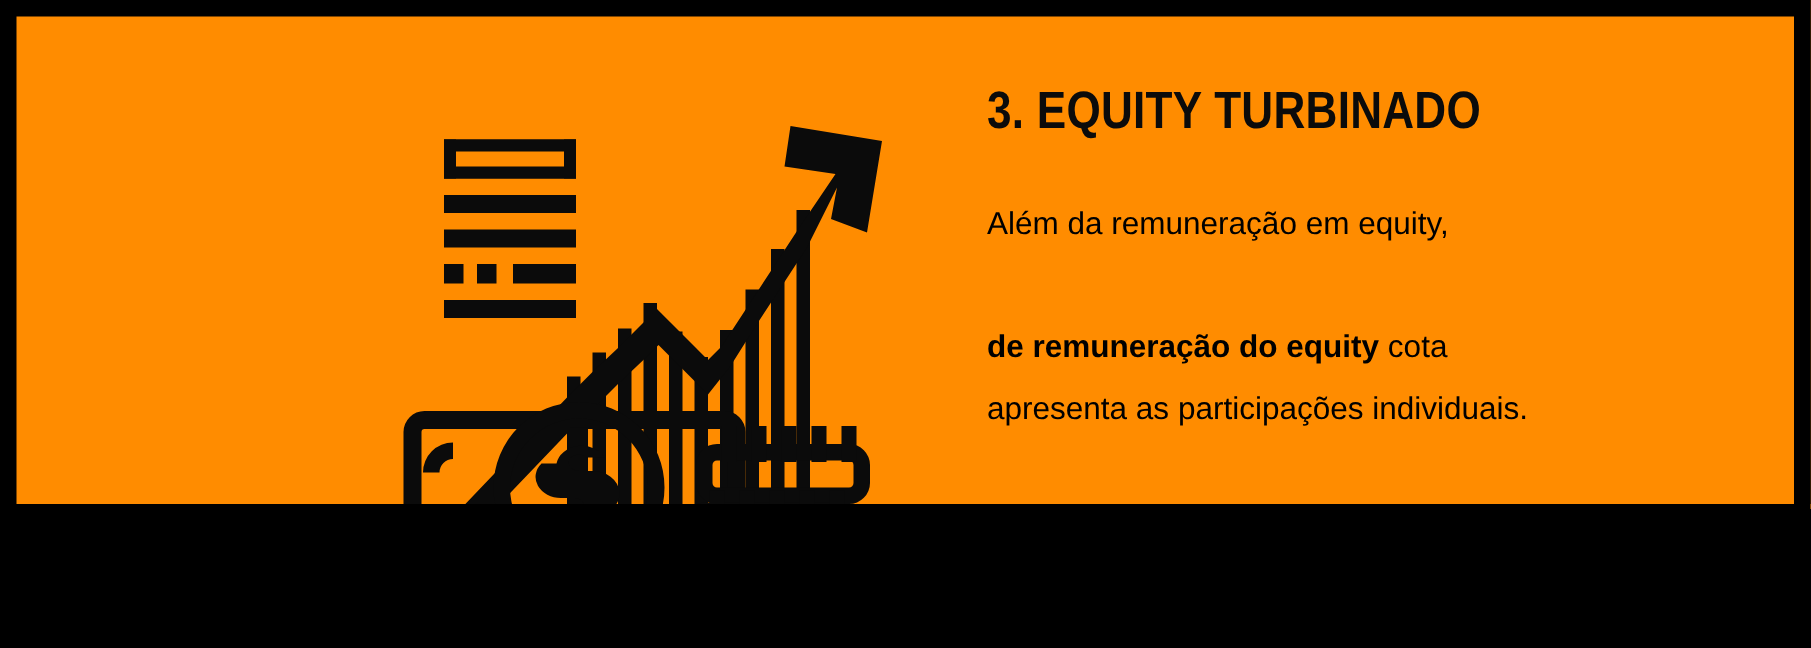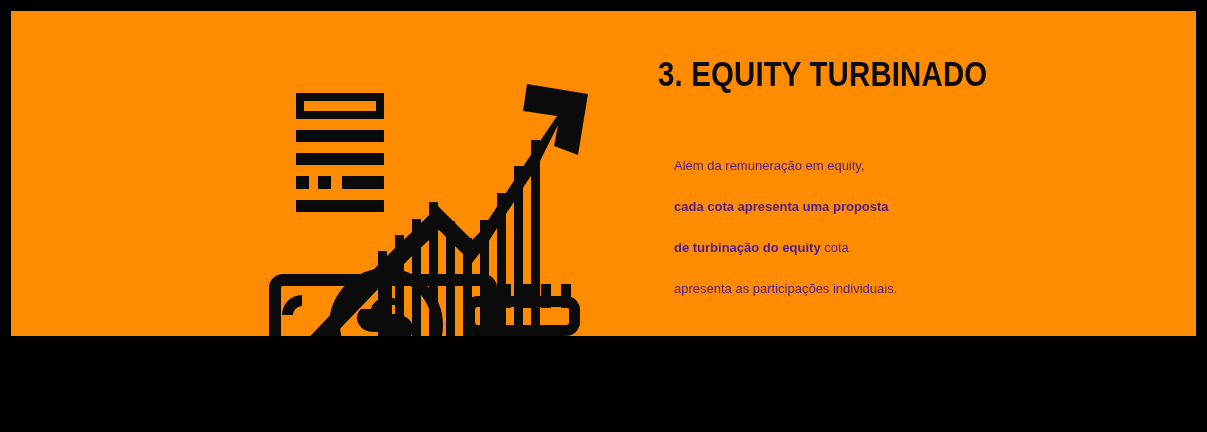--- a/index.html
+++ b/index.html
@@ -51,26 +51,26 @@
     font-size: 35px;
     line-height: 38px;
     letter-spacing: 0.2px;
     color: #0b0b0b;
     margin: 0;
     transform: scaleX(0.84);
     transform-origin: left center;
     white-space: nowrap;
   }
   .body-text {
-    margin: 16px;
+    margin: 0;
     padding-top: 36px;
     font-family: "Liberation Sans", sans-serif;
-    font-size: 13px;
+    font-size: 21px;
     line-height: 41px;
-    color: #4c1d95;
+    color: #000000;
     max-width: 400px;
   }
   .body-text .em {
     font-weight: 700;
   }
 </style>
 </head>
 <body>
 
 <div class="slide">
@@ -210,20 +210,20 @@
 
         </g>
       </svg>
     </div>
 
     <div class="text-col">
       <h1 class="card-title">3. EQUITY TURBINADO</h1>
 
       <p class="body-text">
         <span>Além da remuneração em equity,</span><br>
-        <span class="em">cada cota apresenta uma proposta</span><br>
-        <span class="em">de turbinação do equity</span><span> cota</span><br>
+        <br>
+        <span class="em">de remuneração do equity</span><span> cota</span><br>
         <span>apresenta as participações individuais.</span>
       </p>
     </div>
 
   </div>
 </div>
 
 </body></html>

